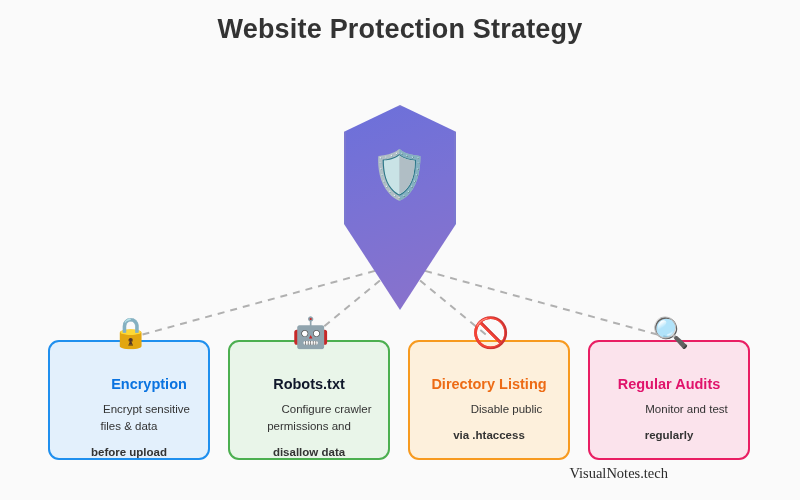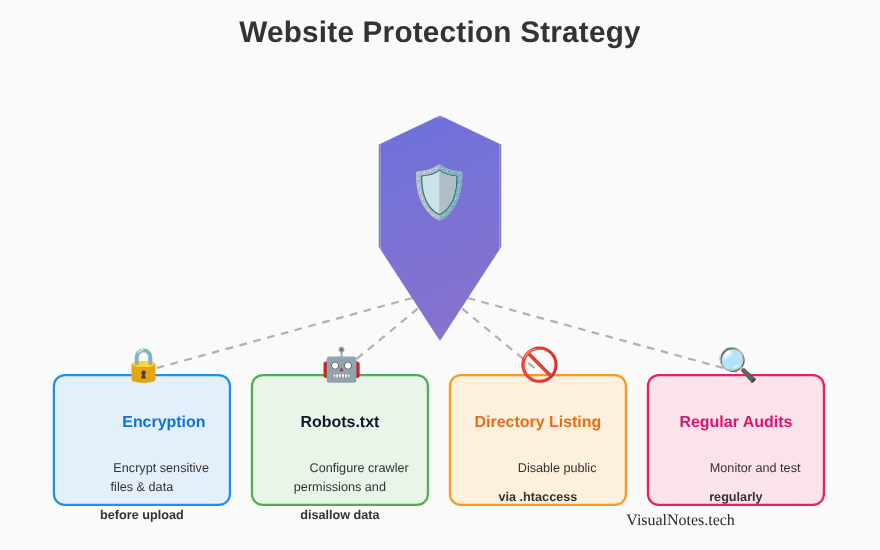--- a/index.html
+++ b/index.html
@@ -83,21 +83,21 @@
   .card-heading {
     margin-top: 34px;
     font-size: 14.5px;
     font-weight: bold;
   }
   .card-line {
     font-size: 11.5px;
     color: #333333;
     line-height: 17px;
   }
-  .card-line.first { margin-top: 26px; padding-left: 35px; }
+  .card-line.first { margin-top: 9px; padding-left: 35px; }
   .card-line.last  { margin-top: 9px; font-weight: bold; }
 
   .card-icon {
     position: absolute;
     top: -24px;
     left: 0;
     width: 162px;
     text-align: center;
     font-size: 30px;
     line-height: 1;

